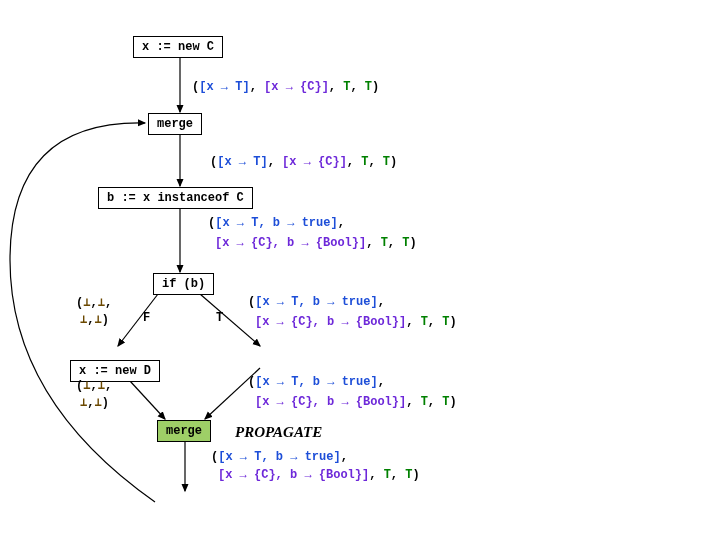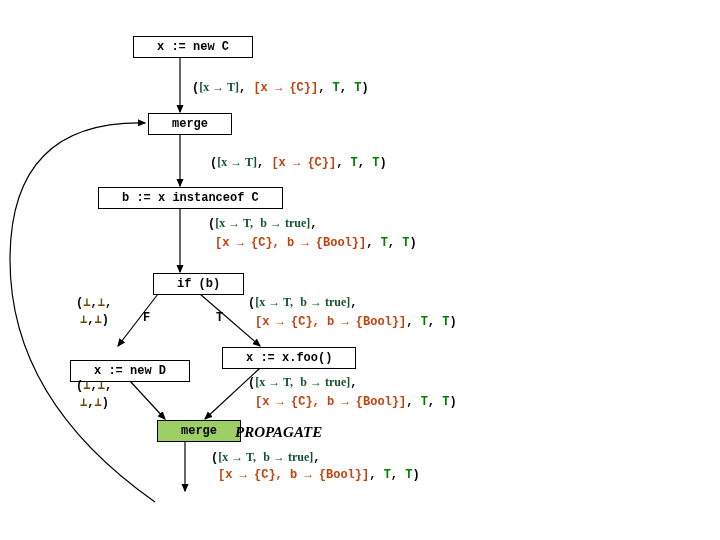--- a/index.html
+++ b/index.html
@@ -11,36 +11,36 @@
     background: #fff;
   }
   #stage {
     position: relative;
     width: 720px;
     height: 540px;
   }
   .node {
     position: absolute;
     border: 1px solid #000;
-    padding: 3px 23px;
+    padding: 3px 8px;
     text-align: right;
     box-sizing: border-box;
     background: #fff;
     white-space: nowrap;
   }
   .merge-green {
     background: #9ecf67;
   }
   .annot {
     position: absolute;
     white-space: nowrap;
   }
   .green { color: #008000; }
-  .blue  { color: #14532d; font-family: Liberation Serif, serif; }
-  .purple{ color: #c2410c; }
+  .blue  { color: #1d4ed8; }
+  .purple{ color: #6d28d9; }
   .brown { color: #6b4800; }
   .ital  { font-style: italic; font-family: "Times New Roman", serif; font-size: 15px; font-weight: bold; }
   svg { position: absolute; left: 0; top: 0; }
   .edge-label {
     position: absolute;
     font-family: "Courier New", monospace;
     font-weight: bold;
     font-size: 12px;
   }
 </style>
@@ -78,21 +78,20 @@
 <div class="node" style="left:133px; top:36px;">x := new C</div>
 
 <div class="node" style="left:148px; top:113px;">merge</div>
 
 <div class="node" style="left:98px; top:187px;">b := x instanceof C</div>
 
 <div class="node" style="left:153px; top:273px;">if (b)</div>
 
 <div class="node" style="left:70px; top:360px;">x := new D</div>
 
-<div class="node" style="left:222px; top:347px;">x := x.foo()</div>
 
 <div class="node merge-green" style="left:157px; top:420px;">merge</div>
 
 
 <div class="edge-label" style="left:143px; top:311px;">F</div>
 <div class="edge-label" style="left:216px; top:311px;">T</div>
 
 <div class="annot" style="left:192px; top:80px;">
   <span>(</span><span class="blue">[x → T]</span><span>, </span><span class="purple">[x → {C}]</span><span>, </span><span class="green">T</span><span>, </span><span class="green">T</span><span>)</span>
 </div>

